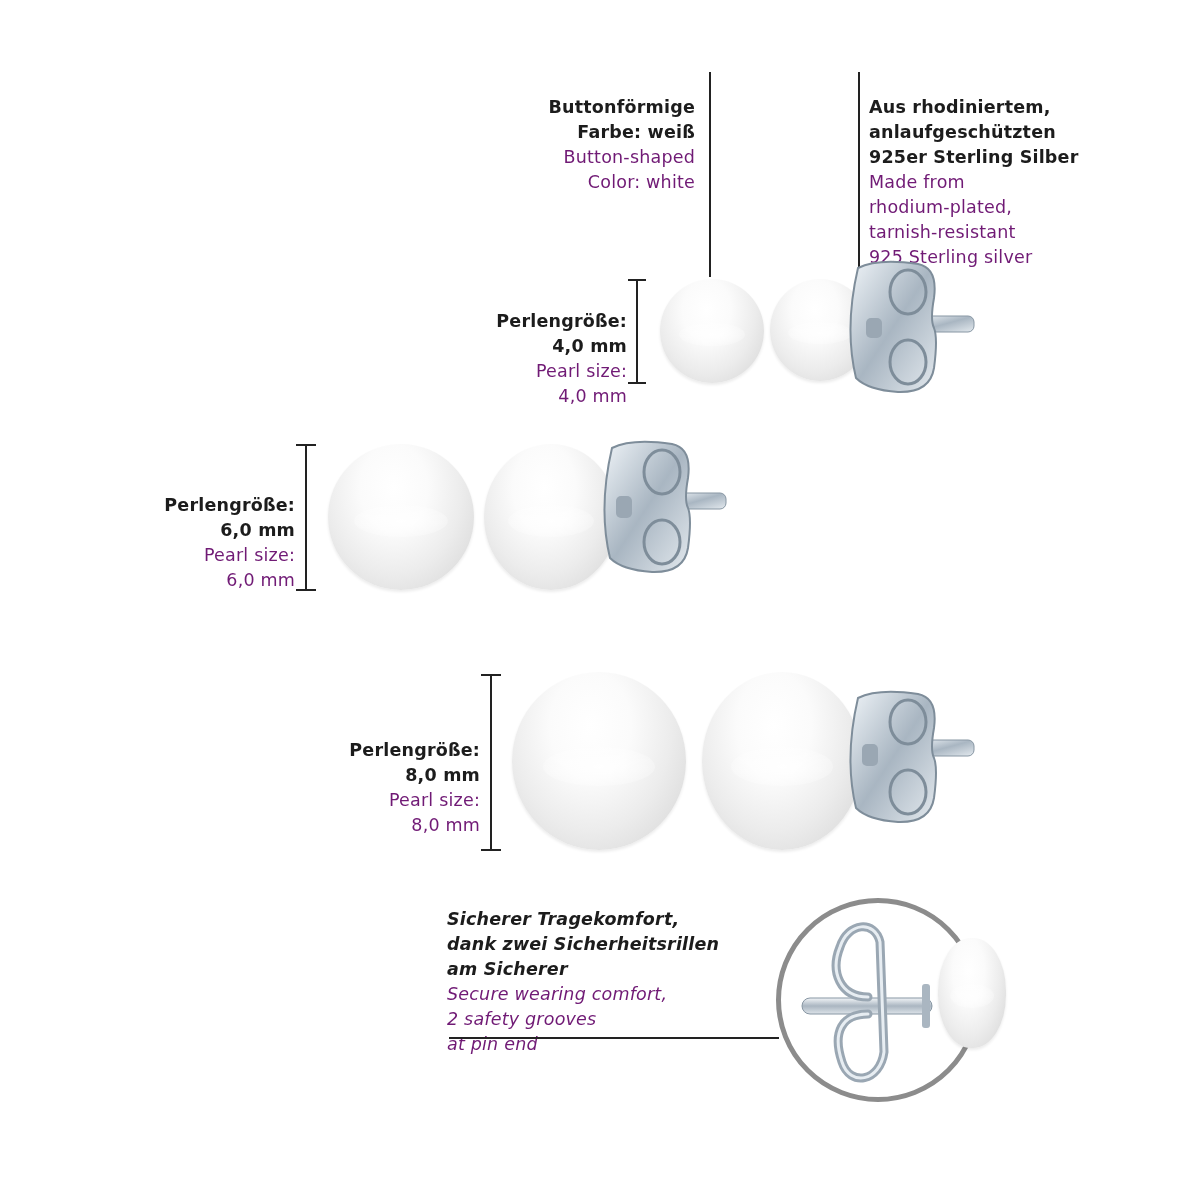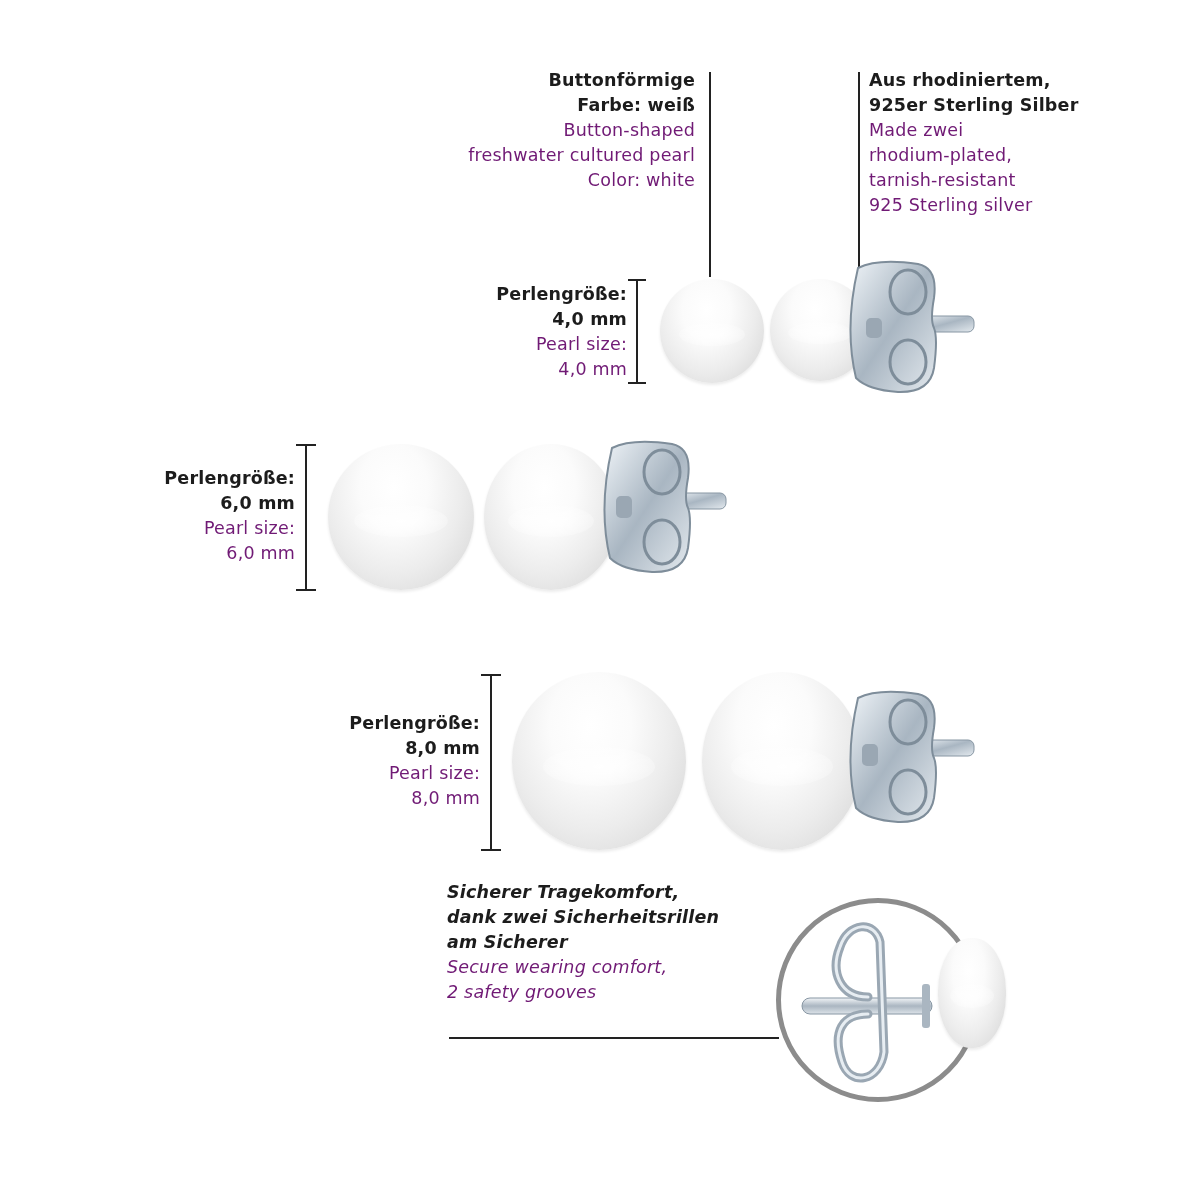--- a/index.html
+++ b/index.html
@@ -1,46 +1,46 @@
 <!DOCTYPE html>
 <html><head>
 <meta charset="utf-8">
 <style>
   html,body{margin:0;padding:0;background:#fff;}
   body{width:1200px;height:1200px;position:relative;overflow:hidden;font-family:"DejaVu Sans","Liberation Sans",sans-serif;}
   .abs{position:absolute;}
-  .txt{font-size:17.5px;line-height:25px;letter-spacing:0.2px;}
+  .txt{font-size:17.5px;line-height:25px;letter-spacing:0.2px;margin-top:27px;}
   .de{color:#1c1c1c;font-weight:600;}
   .en{color:#701a75;font-weight:400;}
   .right{text-align:right;}
   .line{background:#222;position:absolute;}
   .pearl{position:absolute;border-radius:50%;
     background:radial-gradient(ellipse at 45% 30%,#ffffff 0%,#fbfbfb 30%,#ececec 60%,#dcdcdc 85%,#cfcfcf 100%);
     box-shadow:0 2px 3px rgba(0,0,0,0.08);}
   .pearl::after{content:"";position:absolute;left:18%;right:18%;top:42%;height:22%;border-radius:50%;
     background:radial-gradient(ellipse at 50% 50%,rgba(255,255,255,0.9),rgba(255,255,255,0));}
   .clasp{position:absolute;}
 </style>
 </head>
 <body>
 
 <div class="abs txt right" style="left:380px;top:68px;width:315px;">
   <div class="de">Buttonförmige</div>
   <div class="de">Farbe: weiß</div>
   <div class="en">Button-shaped</div>
-  <div class="en">freshwater cultured pearl</div>
   <div class="en">Color: white</div>
 </div>
 <div class="line" style="left:709px;top:72px;width:1.5px;height:205px;"></div>
 
 <div class="line" style="left:858px;top:72px;width:1.5px;height:196px;"></div>
 <div class="abs txt" style="left:869px;top:68px;width:320px;">
   <div class="de">Aus rhodiniertem,</div>
+  <div class="de">anlaufgeschützten</div>
   <div class="de">925er Sterling Silber</div>
-  <div class="en">Made zwei</div>
+  <div class="en">Made from</div>
   <div class="en">rhodium-plated,</div>
   <div class="en">tarnish-resistant</div>
   <div class="en">925 Sterling silver</div>
 </div>
 
 <div class="abs txt right" style="left:430px;top:282px;width:197px;">
   <div class="de">Perlengröße:</div>
   <div class="de">4,0 mm</div>
   <div class="en">Pearl size:</div>
   <div class="en">4,0 mm</div>
@@ -122,20 +122,21 @@
   <ellipse cx="70" cy="104" rx="18" ry="22" fill="none" stroke="#7e8d9a" stroke-width="3"></ellipse>
   <rect x="24" y="56" width="16" height="22" rx="5" fill="#9aa7b3"></rect>
 </svg>
 
 <div class="abs txt" style="left:447px;top:880px;width:330px;font-style:italic;">
   <div class="de">Sicherer Tragekomfort,</div>
   <div class="de">dank zwei Sicherheitsrillen</div>
   <div class="de">am Sicherer</div>
   <div class="en">Secure wearing comfort,</div>
   <div class="en">2 safety grooves</div>
+  <div class="en">at pin end</div>
 </div>
 <div class="line" style="left:449px;top:1037px;width:330px;height:1.5px;"></div>
 
 <div class="abs" style="left:776px;top:898px;width:194px;height:194px;border-radius:50%;border:5px solid #8c8c8c;background:#fff;"></div>
 <svg class="abs" style="left:780px;top:902px;" width="200" height="200" viewBox="0 0 200 200">
   <defs>
       <linearGradient id="pin" x1="0" y1="0" x2="0" y2="1">
         <stop offset="0" stop-color="#f2f5f8"></stop>
         <stop offset="0.5" stop-color="#aab6c1"></stop>
         <stop offset="1" stop-color="#dde3e9"></stop>

